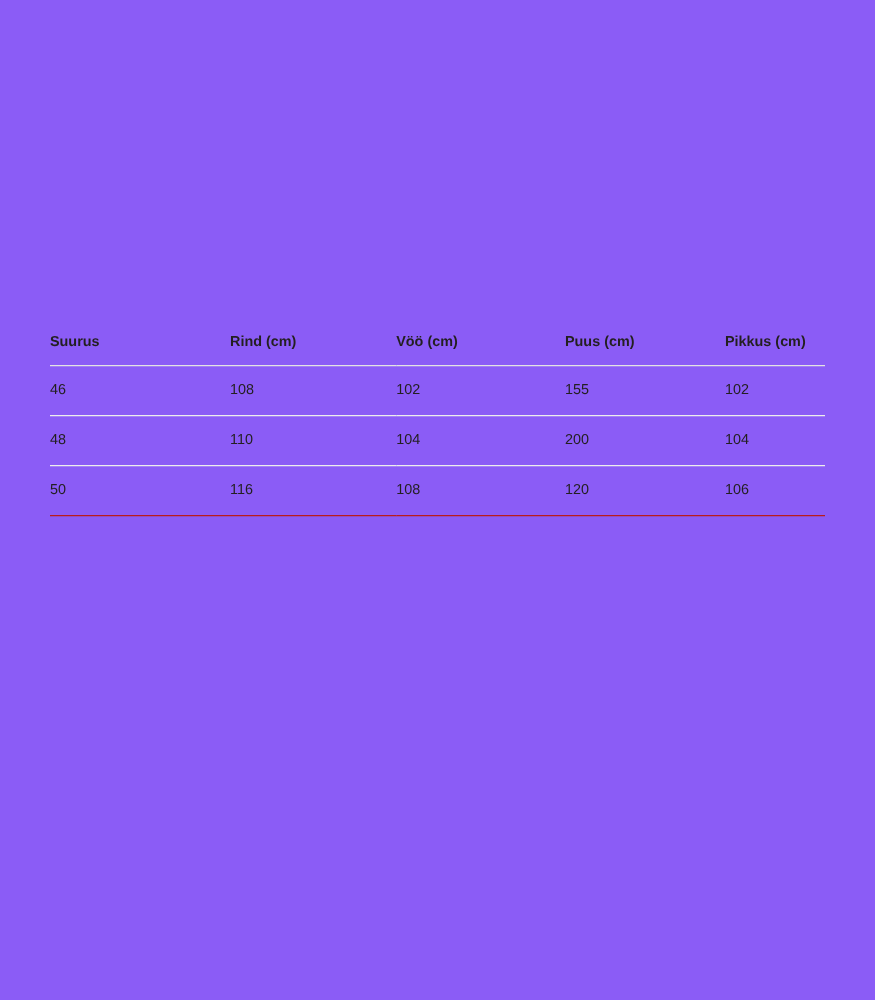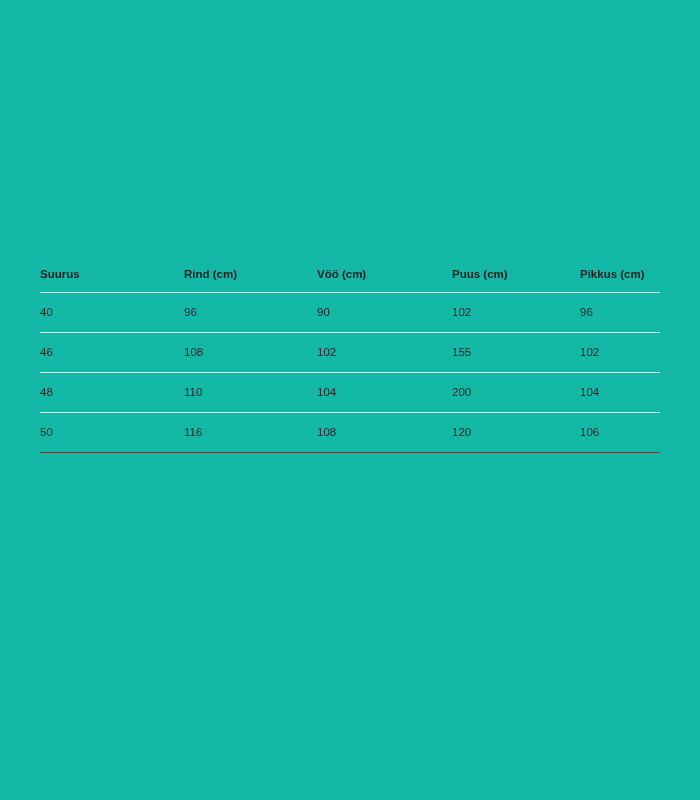--- a/index.html
+++ b/index.html
@@ -11,21 +11,21 @@
     height: 800px;
     background: #ffffff;
     font-family: "Liberation Sans", sans-serif;
     color: #231f20;
     overflow: hidden;
   }
   .page {
     position: relative;
     width: 700px;
     height: 800px;
-    background: #14b8a6;
+    background: #8b5cf6;
     box-sizing: border-box;
   }
   .table-wrap {
     position: absolute;
     left: 40px;
     top: 258px;
     width: 620px;
   }
   table.size-table {
     width: 100%;
@@ -80,27 +80,20 @@
         <tr>
           <th>Suurus</th>
           <th>Rind (cm)</th>
           <th>Vöö (cm)</th>
           <th>Puus (cm)</th>
           <th>Pikkus (cm)</th>
         </tr>
       </thead>
       <tbody>
         <tr>
-          <td>40</td>
-          <td>96</td>
-          <td>90</td>
-          <td>102</td>
-          <td>96</td>
-        </tr>
-        <tr>
           <td>46</td>
           <td>108</td>
           <td>102</td>
           <td>155</td>
           <td>102</td>
         </tr>
         <tr>
           <td>48</td>
           <td>110</td>
           <td>104</td>

